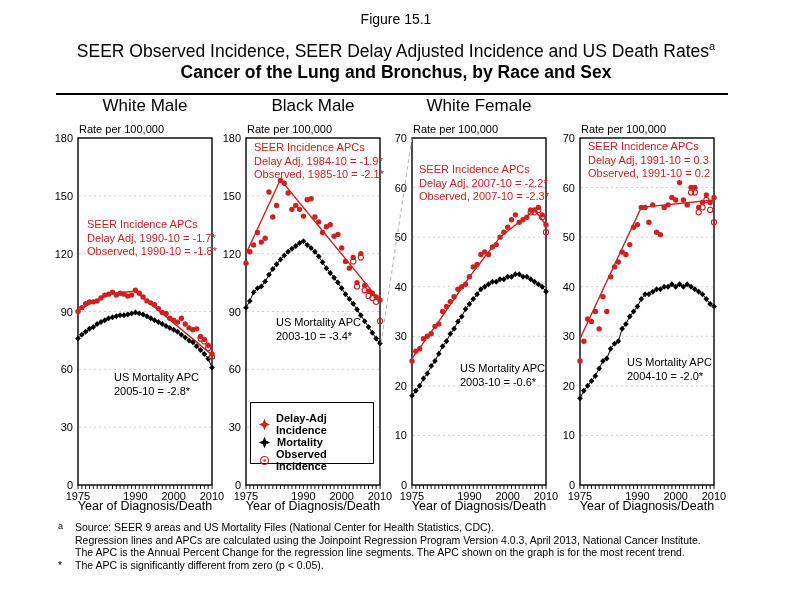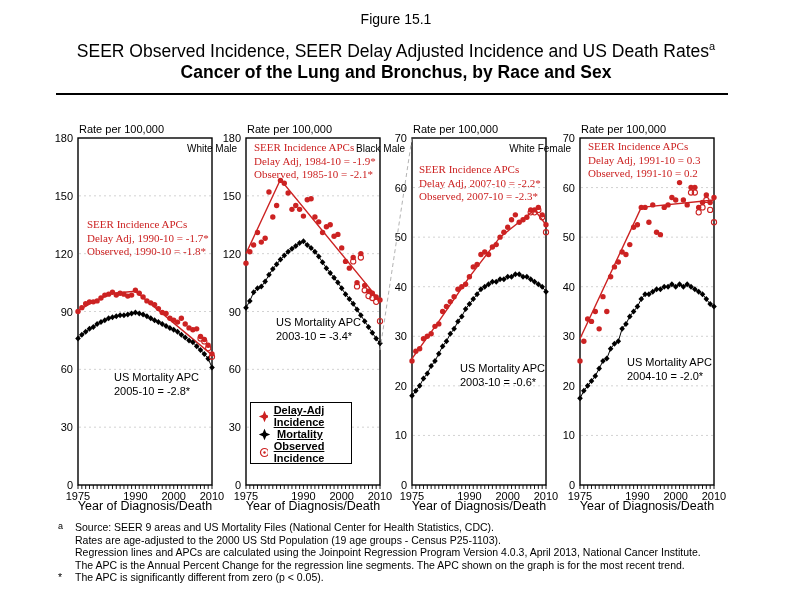--- a/index.html
+++ b/index.html
@@ -5,27 +5,27 @@
   html,body{margin:0;padding:0;background:#fff;}
   #page{position:relative;width:792px;height:612px;background:#ffffff;overflow:hidden;
         color:#000;font-family:"Liberation Sans",sans-serif;}
   #chart-svg{position:absolute;left:0;top:0;}
   #chart-svg text{font-family:"Liberation Sans",sans-serif;fill:#000;}
   .fig-label{position:absolute;top:11px;left:0;right:0;text-align:center;font-size:14px;}
   .title1{position:absolute;top:40px;left:0;right:0;text-align:center;font-size:17.5px;}
   .title1 sup{font-size:11px;}
   .title2{position:absolute;top:62px;left:0;right:0;text-align:center;font-size:17.5px;font-weight:bold;}
   .title-rule{position:absolute;left:56px;top:93px;width:672px;height:2px;background:#000;}
-  .panel-title{position:absolute;top:96px;width:184px;text-align:right;font-size:10px;margin-top:47px;}
+  .panel-title{position:absolute;top:96px;width:184px;text-align:center;font-size:17px;}
   .rate-label{position:absolute;top:123px;font-size:11px;white-space:nowrap;}
   .xaxis-label{position:absolute;top:499px;width:174px;text-align:center;font-size:12.5px;}
   .anno{position:absolute;font-size:11px;line-height:13.5px;white-space:nowrap;}
-  .anno.red{color:#cc2222;font-family:Liberation Serif, serif;}
-  .legend{position:absolute;left:250px;top:402px;width:102px;height:62px;border:1.5px solid #000;
-          background:#fff;box-sizing:border-box;padding:4px 0 0 7px;text-decoration:underline;}
+  .anno.red{color:#cc2222;}
+  .legend{position:absolute;left:250px;top:402px;width:124px;height:62px;border:1.5px solid #000;
+          background:#fff;box-sizing:border-box;padding:12px 0 0 7px;}
   .legend-row{display:flex;align-items:center;height:18px;font-size:11px;font-weight:bold;gap:6px;}
   .footnotes{position:absolute;left:58px;top:521px;font-size:10.5px;line-height:12.6px;}
   .fn-row{display:flex;}
   .fn-marker{width:17px;flex:none;font-size:9px;position:relative;top:-1px;}
   .fn-marker.star{font-size:10.5px;top:0;}
 </style>
 </head>
 <body>
 
 <div id="page">
@@ -681,21 +681,20 @@
         </svg>
       <span>Observed Incidence</span>
     </div>
   </div>
 
   <div class="footnotes">
     <div class="fn-row">
       <span class="fn-marker">a</span>
       <div>
         <div>Source: SEER 9 areas and US Mortality Files (National Center for Health Statistics, CDC).</div>
-        <div>Rates are age-adjusted to the 2000 US Std Population (19 age groups - Census P25-1103).</div>
         <div>Regression lines and APCs are calculated using the Joinpoint Regression Program Version 4.0.3, April 2013, National Cancer Institute.</div>
         <div>The APC is the Annual Percent Change for the regression line segments. The APC shown on the graph is for the most recent trend.</div>
       </div>
     </div>
     <div class="fn-row">
       <span class="fn-marker star">*</span>
       <div>The APC is significantly different from zero (p &lt; 0.05).</div>
     </div>
   </div>
 

